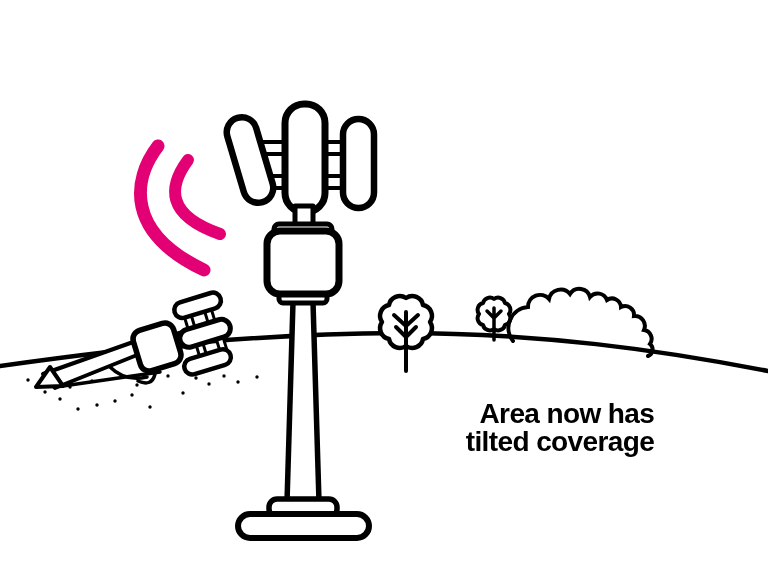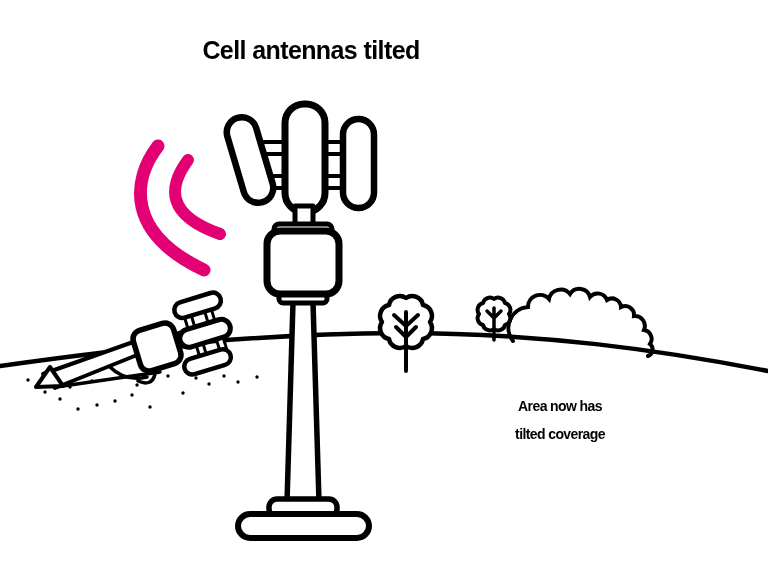--- a/index.html
+++ b/index.html
@@ -22,24 +22,25 @@
     letter-spacing:-0.6px;
   }
   .caption.title{
     left:311px;
     top:36px;
     transform:translateX(-50%);
     font-size:25px;
   }
   .caption.coverage{
     left:560px;
-    top:392px;
+    top:400px;
     transform:translateX(-50%);
-    font-size:14px;
+    font-size:28px;
     line-height:28px;
+    text-align:right;
   }
 </style>
 </head>
 <body>
 
 <div class="stage">
 
   <svg width="768" height="580" viewBox="0 0 768 580" stroke="#000000">
 
     <path d="M0,366 C150,345 260,334 400,333 C540,333 660,350 768,371" fill="none" stroke-width="4.5" stroke-linecap="round"></path>
@@ -110,20 +111,19 @@
       <rect x="295" y="206" width="18" height="24" fill="#fff" stroke-width="5"></rect>
       <rect x="274" y="224" width="58" height="13" rx="5" fill="#fff" stroke-width="5"></rect>
       <polygon points="293,302 313,302 319,502 287,502" fill="#fff" stroke-width="5.5"></polygon>
       <rect x="279" y="290" width="48" height="13" rx="4" fill="#fff" stroke-width="5"></rect>
       <rect x="267" y="231" width="72" height="63" rx="13" fill="#fff" stroke-width="7"></rect>
       <rect x="269" y="499" width="68" height="18" rx="8" fill="#fff" stroke-width="5.5"></rect>
       <rect x="238" y="514" width="131" height="24" rx="12" fill="#fff" stroke-width="6"></rect>
     </g>
   </svg>
 
-  <div class="caption title">Cell antennas tilted</div>
 
   <div class="caption coverage">
     <div>Area now has</div>
     <div>tilted coverage</div>
   </div>
 
 </div>
 
 </body></html>

